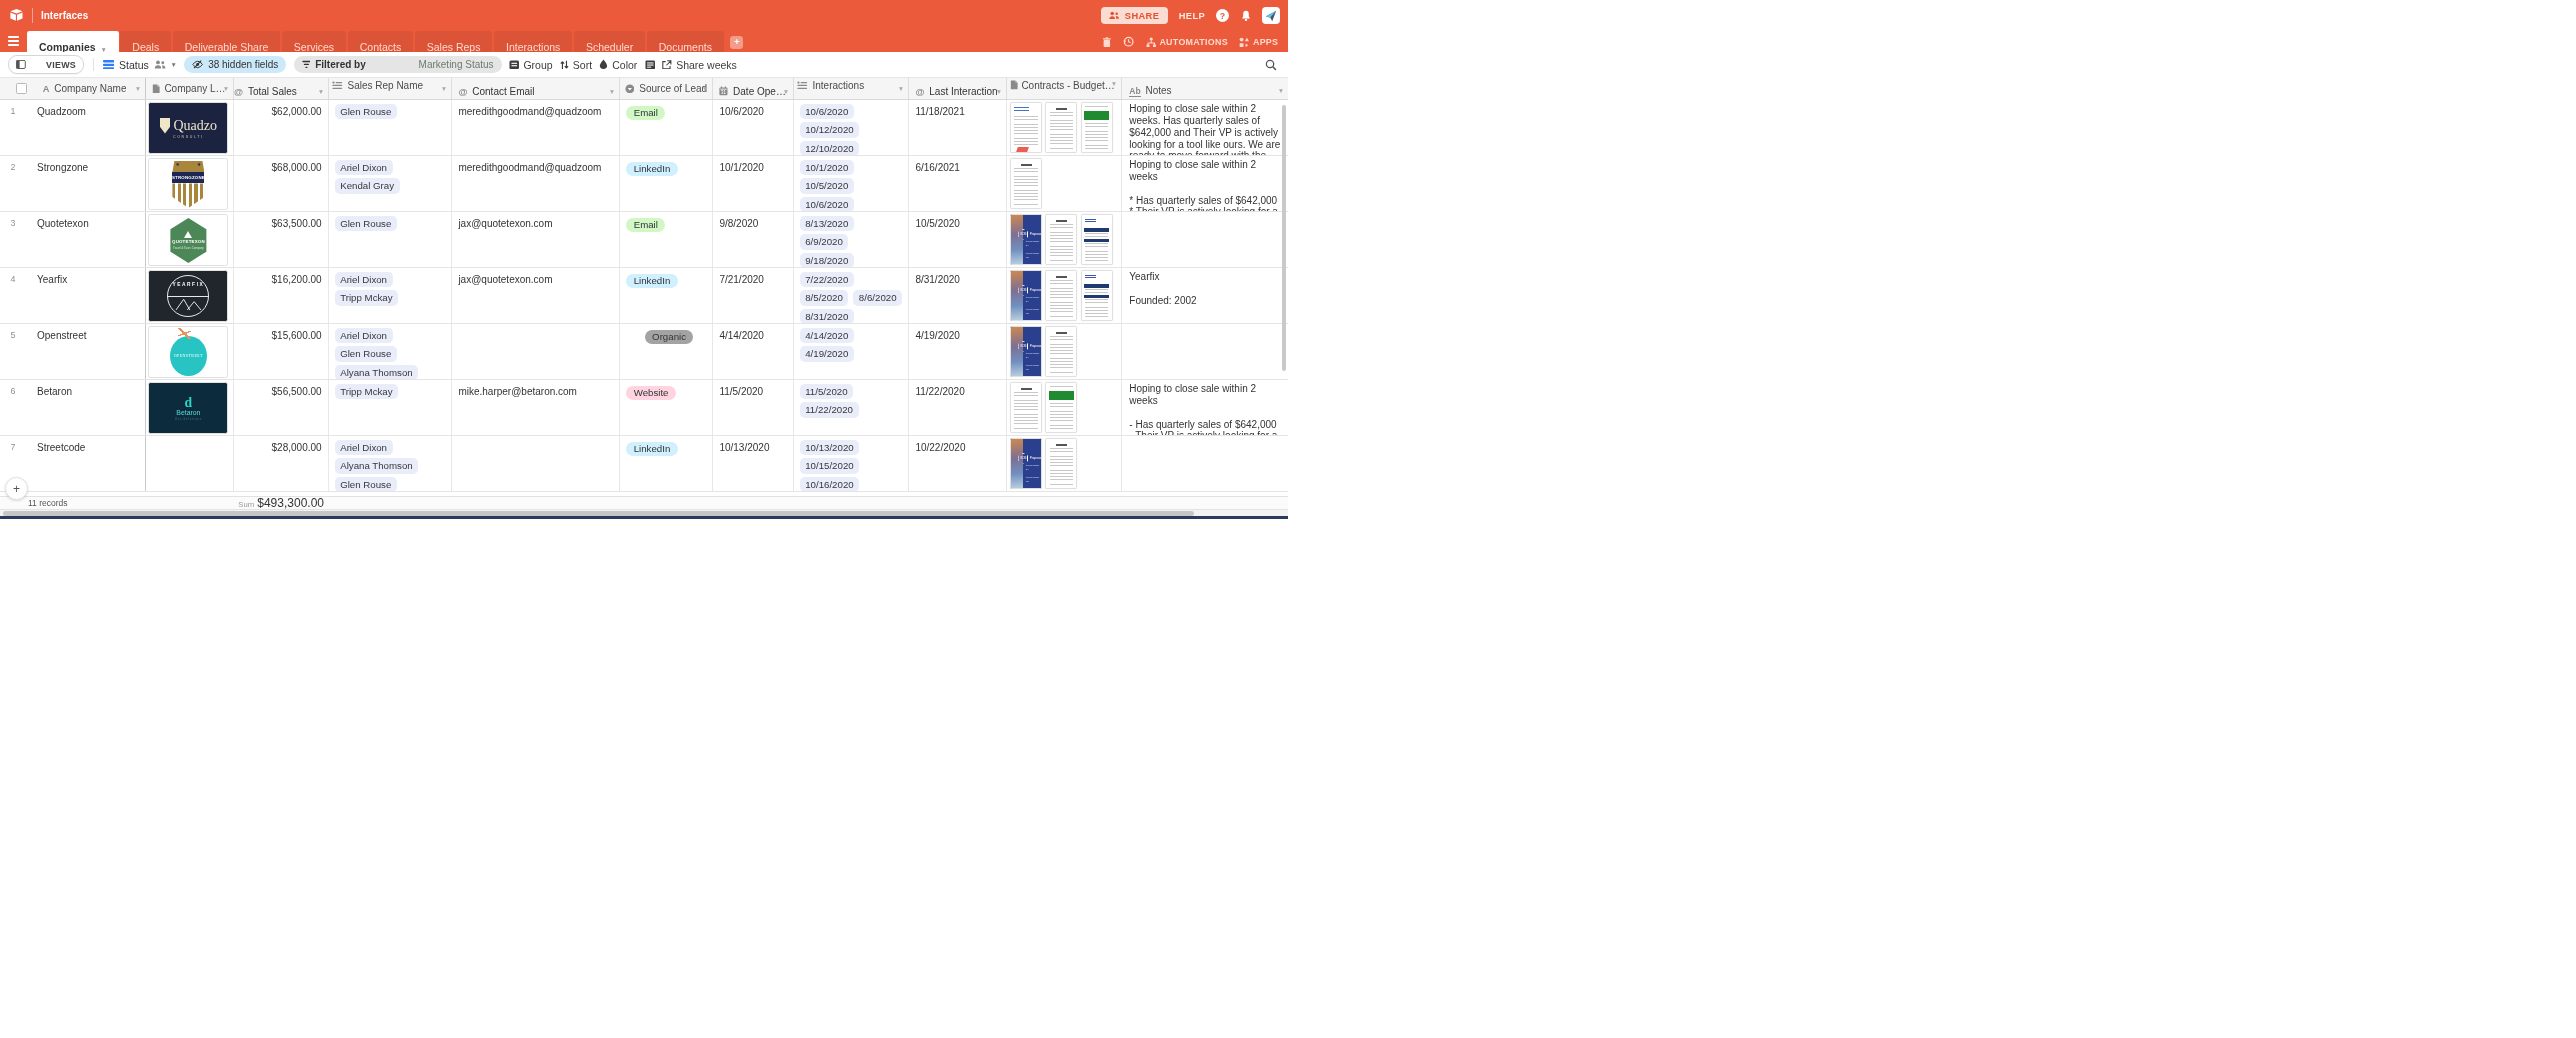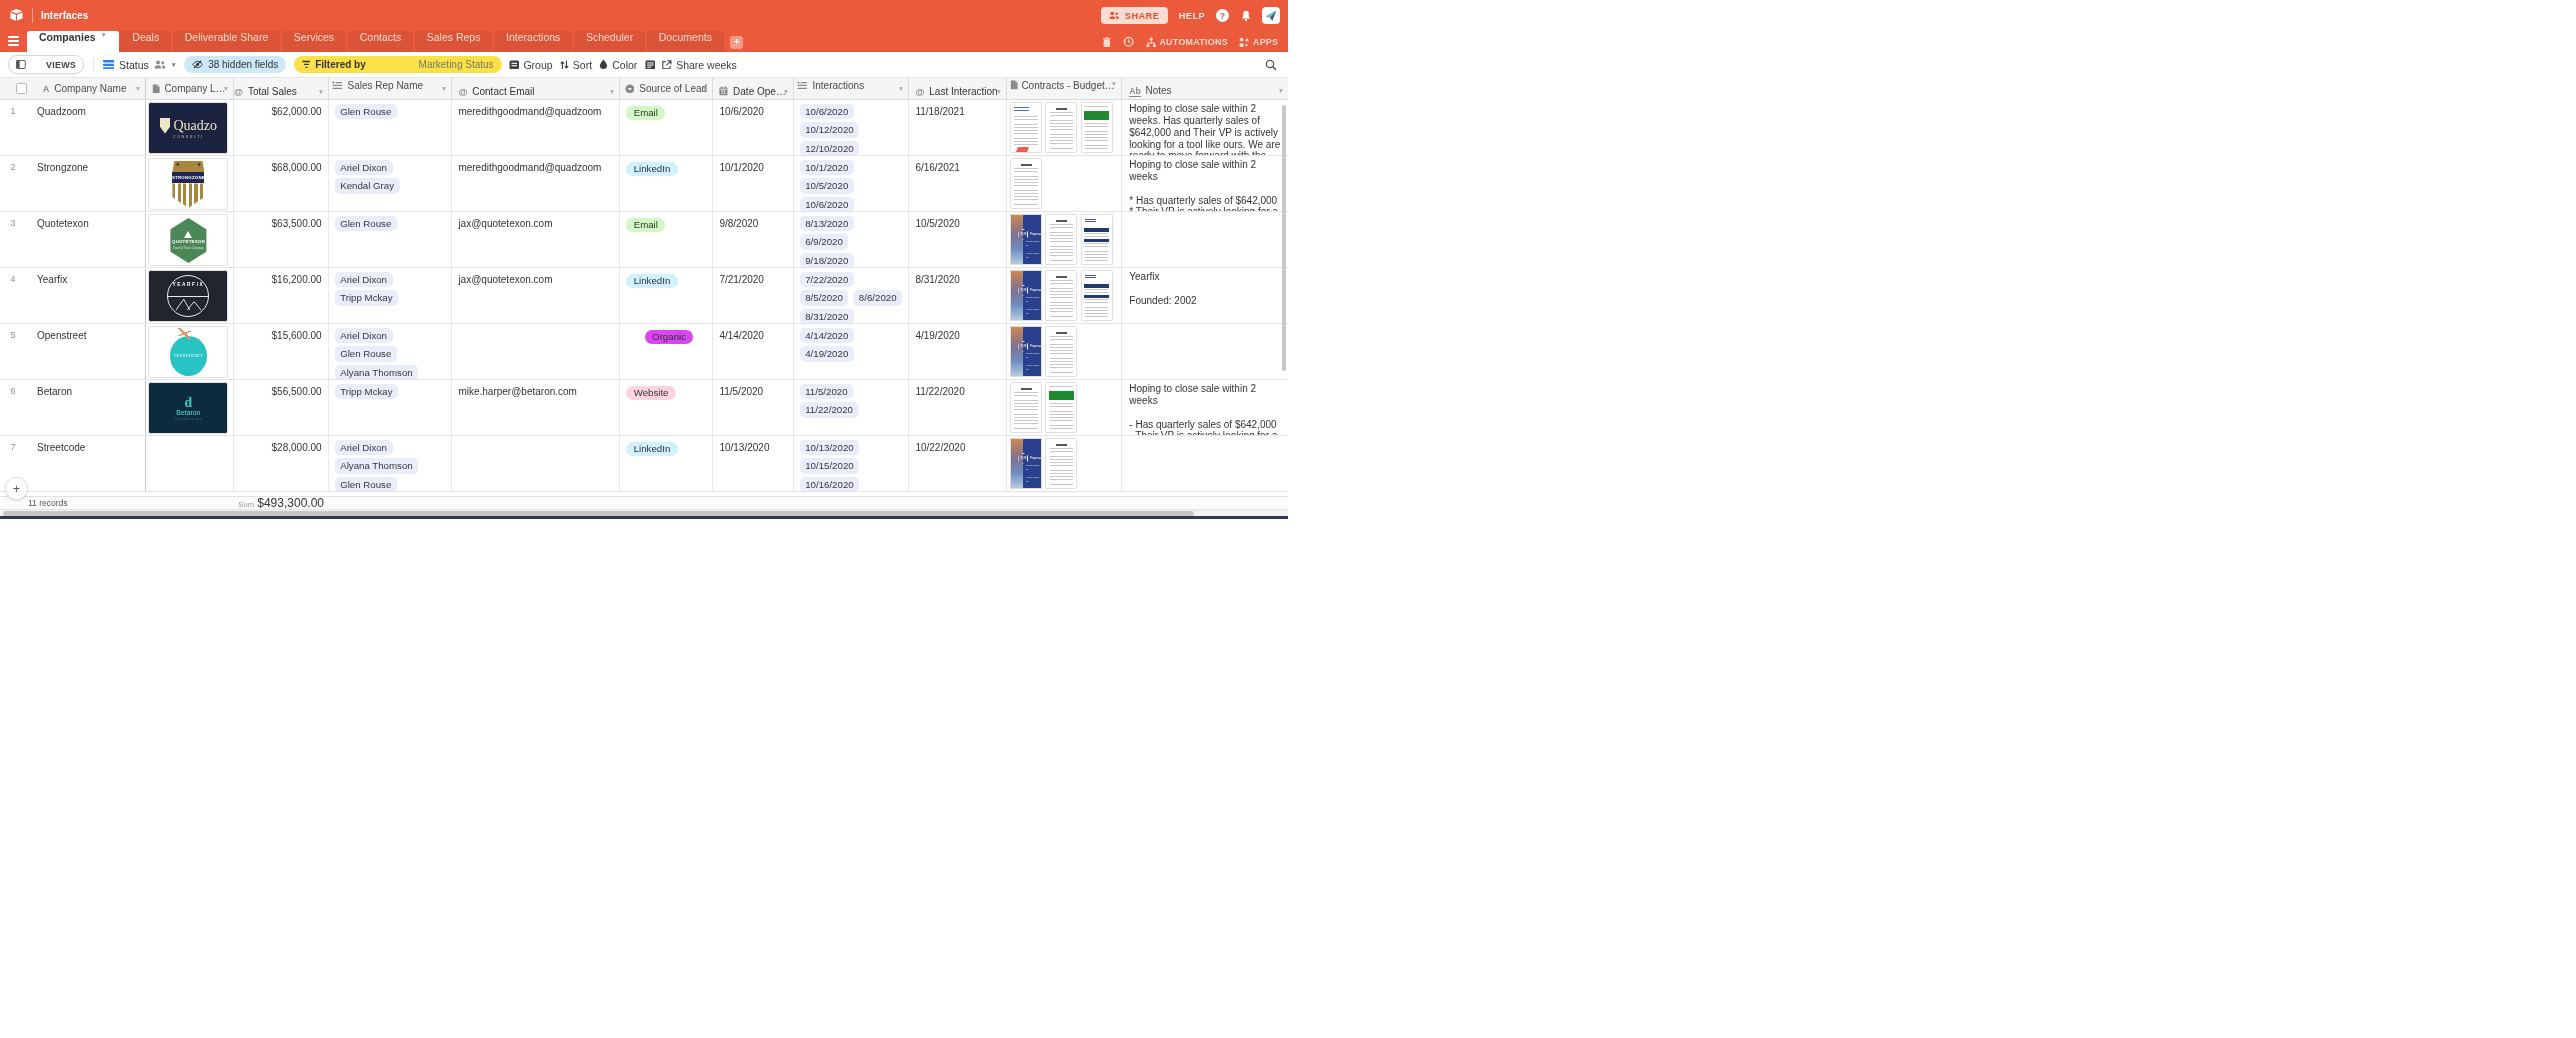--- a/index.html
+++ b/index.html
@@ -22,42 +22,42 @@
   .help-label { font-size:9.3px; font-weight:bold; letter-spacing:0.4px; color:#ffe9e2; }
   .qcircle { width:13.7px; height:13.7px; border-radius:50%; background:#fff; color:#ea5a3b;
     font-size:8.9px; font-weight:bold; display:flex; align-items:center; justify-content:center; }
   .avatar { width:17.7px; height:17.7px; border-radius:4px; background:#fff; display:flex; align-items:center; justify-content:center; }
 
   .tabstrip { position:absolute; top:31px; left:0; right:0; height:22px; background:#ea5a3b;
     display:flex; align-items:flex-end; }
   .hamburger { width:27px; display:flex; flex-direction:column; gap:2.4px; align-items:center; padding-bottom:7.3px; }
   .hamburger i { display:block; width:10.5px; height:1.6px; background:#fff; border-radius:0.8px; }
   .tabs { display:flex; height:22px; }
-  .tab { display:flex; align-items:flex-start; gap:4.8px; padding:0 12px; font-size:10.5px;
+  .tab { display:flex; align-items:flex-end; gap:4.8px; padding:0 12px; font-size:10.5px;
     color:#ffd9cd; background:rgba(0,0,0,.06); border-radius:2.4px 2.4px 0 0; margin-right:1.6px; cursor:default; }
   .tab.active { background:#fff; color:#333; font-weight:bold; }
   .tab .tcaret { font-size:6.4px; color:#999; }
   .addtab { align-self:center; width:13px; height:13px; margin-left:4.8px; border-radius:3.2px;
     background:rgba(255,255,255,.4); color:#fff; font-size:9.7px; line-height:12px; text-align:center; font-weight:bold; }
   .tabstrip-right { position:absolute; right:9.7px; top:31px; height:22px; display:flex; align-items:center; gap:11.3px;
     color:#ffd9cd; font-size:8.9px; font-weight:bold; letter-spacing:0.3px; }
   .tsr-item { display:flex; align-items:center; gap:3.2px; }
 
   
   .toolbar { position:absolute; top:52px; left:0; right:0; height:26px; background:#fff;
     border-bottom:0.8px solid #e6e6e6; display:flex; align-items:center; gap:7.3px; padding:0 8px; color:#3d3d3d; }
   .views-btn { display:flex; align-items:center; gap:20px; border:0.8px solid #d6d6d6; border-radius:9px;
     padding:3.2px 7.3px; font-size:8.9px; font-weight:bold; letter-spacing:0.3px; color:#444;
     box-shadow:0 0.8px 0.8px rgba(0,0,0,.05); }
   .tb-div { width:0.8px; height:13px; background:#e3e3e3; margin:0 1.6px; }
   .viewname { display:flex; align-items:center; gap:4.8px; font-size:10.5px; color:#333; }
   .viewname .vcaret { font-size:6.4px; color:#777; }
   .pill { display:flex; align-items:center; gap:4.8px; border-radius:9.7px; padding:3.2px 8px; font-size:10px; color:#333; }
   .pill-blue { background:#cbe9f9; }
-  .pill-green { background:#fde047; }
+  .pill-green { background:#e5e5e5; }
   .pill-green .flabel { font-weight:bold; }
   .pill-green .fvalue { color:#6f7a6e;margin-left:48px; }
   .tb-item { display:flex; align-items:center; gap:4px; font-size:10.5px; color:#3d3d3d; }
   .tb-search { position:absolute; right:11.3px; display:flex; align-items:center; }
 
   
   .gridhead { position:absolute; top:78px; left:0; right:0; height:22px; background:#f5f5f5;
     border-bottom:0.8px solid #d9d9d9; display:flex; color:#4b4b4b; font-size:10px; }
   .hcell { display:flex; align-items:center; gap:4.8px; padding:0 5.6px; border-right:0.8px solid #ddd; position:relative; }
   .hcell .hlabel { white-space:nowrap; overflow:hidden; text-overflow:ellipsis; }
@@ -706,21 +706,21 @@
             </div>
           </div>
         </div>
         <div class="cell c-sales"><span>$15,600.00</span></div>
         <div class="cell c-rep">
           <span class="chip">Ariel Dixon</span>
           <span class="chip">Glen Rouse</span>
           <span class="chip">Alyana Thomson</span>
         </div>
         <div class="cell c-email"><span></span></div>
-        <div class="cell c-source"><span class="selchip" style="background: #d946ef; margin-left: 20px;">Organic</span></div>
+        <div class="cell c-source"><span class="selchip" style="background: #a3a3a3; margin-left: 20px;">Organic</span></div>
         <div class="cell c-date"><span>4/14/2020</span></div>
         <div class="cell c-inter">
           <span class="chip">4/14/2020</span>
           <span class="chip">4/19/2020</span>
         </div>
         <div class="cell c-last"><span>4/19/2020</span></div>
         <div class="cell c-contracts">
           <div class="doc doc-proposal-blue">
             <div class="strip"></div>
             <div class="hex">SCM</div>

